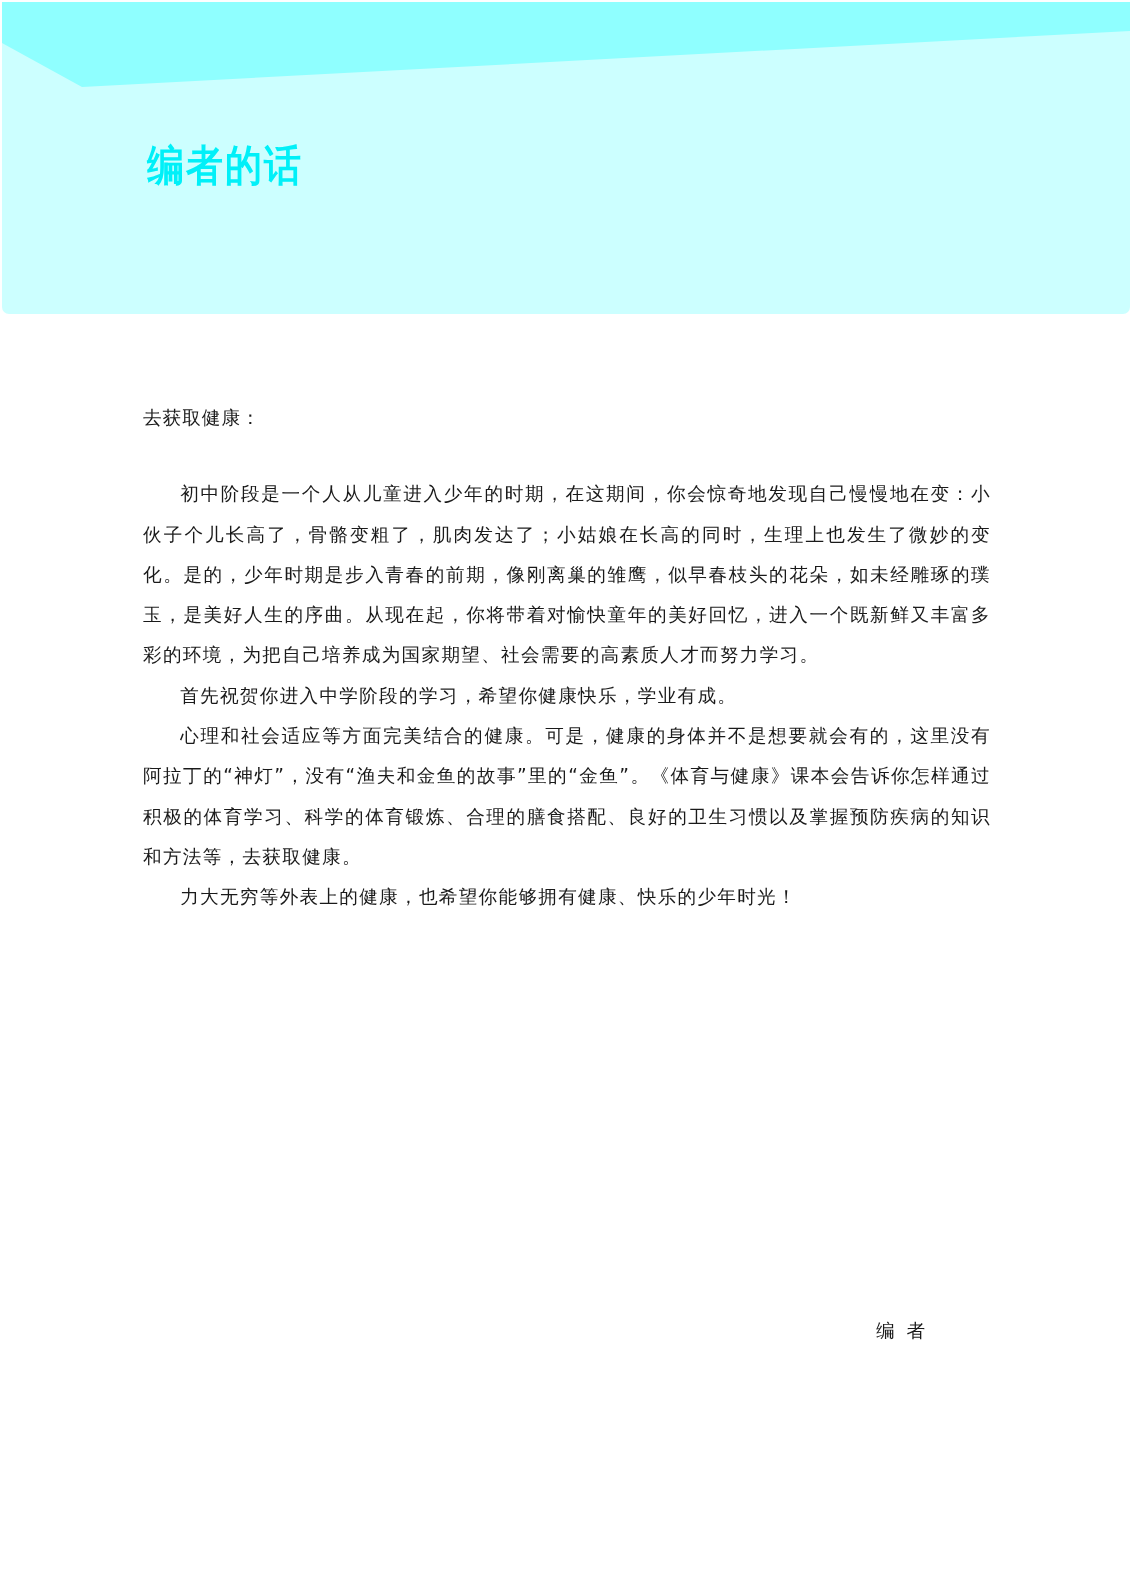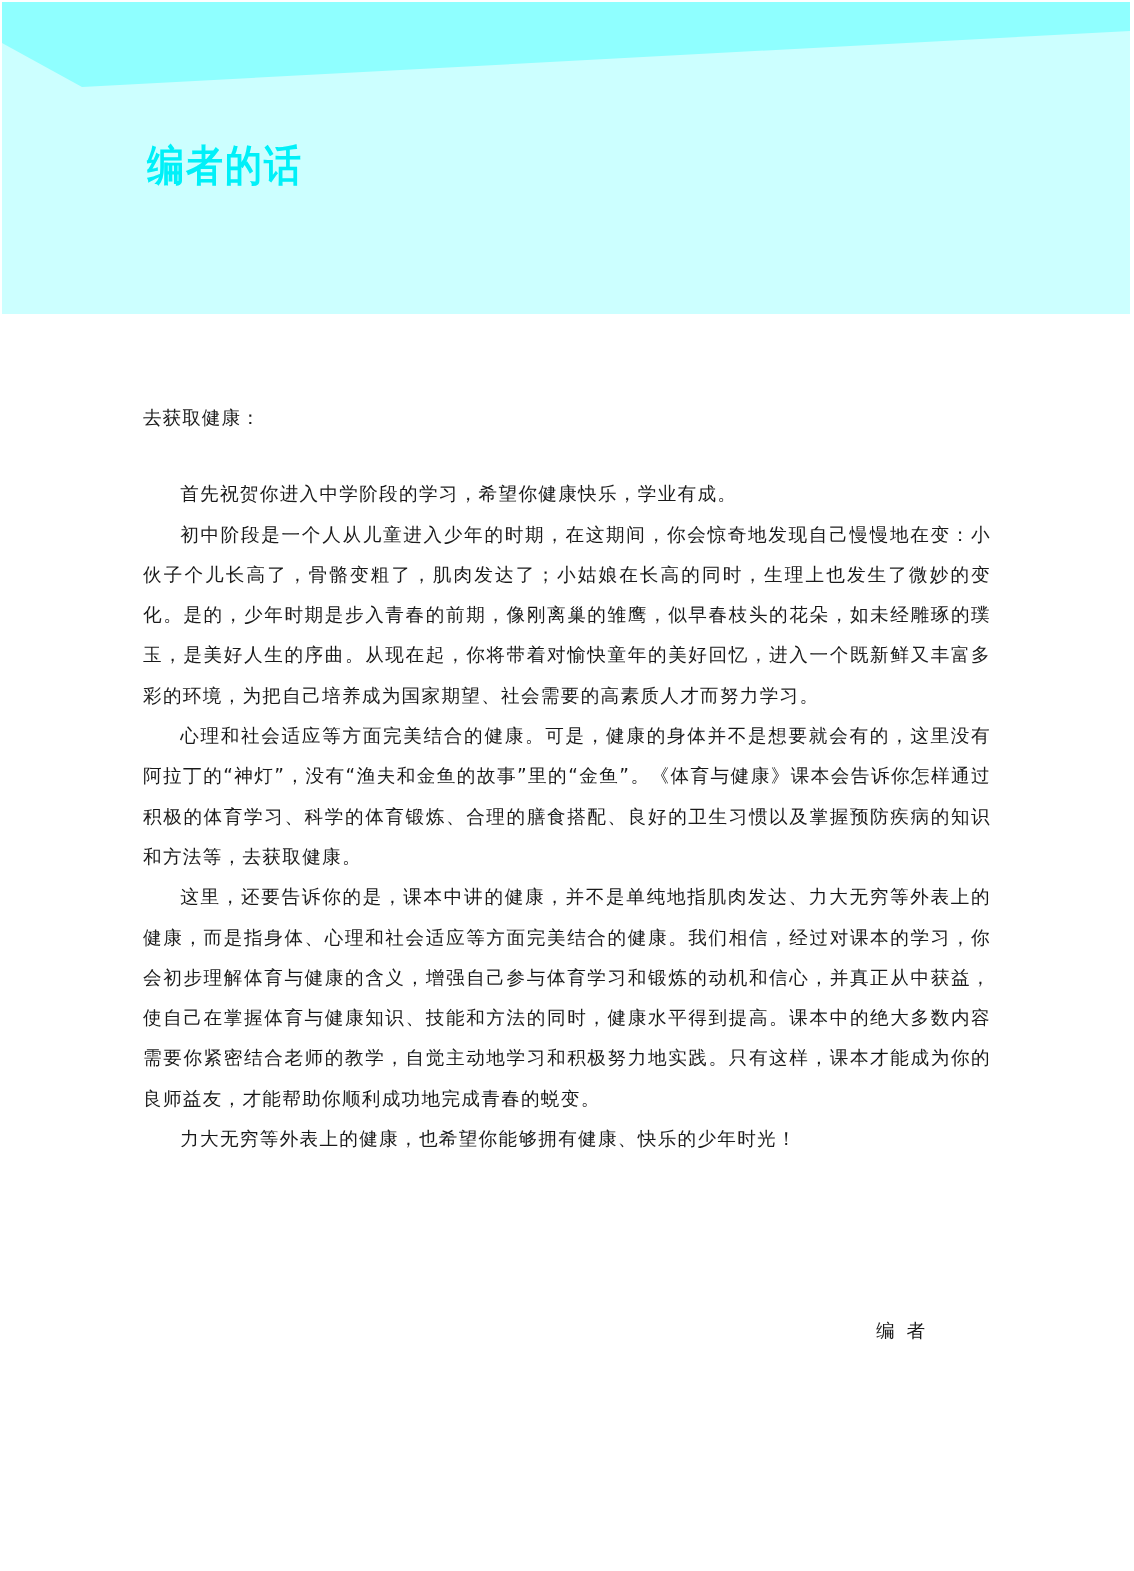--- a/index.html
+++ b/index.html
@@ -15,20 +15,21 @@
       font-family: "DejaVu Sans", "Liberation Sans", sans-serif;
       color: #1a1a1a;
     }
     .header-band {
       position: absolute;
       left: 2px;
       top: 2px;
       width: 1128px;
       height: 312px;
       background: #ccffff;
+      border-radius: 7px;
     }
     .header-band svg {
       position: absolute;
       left: 0;
       top: 0;
     }
     .page-title {
       position: absolute;
       left: 145px;
       top: 135px;
@@ -73,20 +74,19 @@
 
 <div class="header-band">
   <svg width="1128" height="312" viewBox="0 0 1128 312">
     <polygon points="0,0 1128,0 1128,29 80,85 0,41" fill="#8fffff"></polygon>
   </svg>
   <h1 class="page-title">编者的话</h1>
 </div>
 
 <div class="letter">
   <p class="salutation">去获取健康：</p>
+  <p class="para">初中阶段是一个人从儿童进入少年的时期，在这期间，你会惊奇地发现自己慢慢地在变：小伙子个儿长高了，骨骼变粗了，肌肉发达了；小姑娘在长高的同时，生理上也发生了微妙的变化。是的，少年时期是步入青春的前期，像刚离巢的雏鹰，似早春枝头的花朵，如未经雕琢的璞玉，是美好人生的序曲。从现在起，你将带着对愉快童年的美好回忆，进入一个既新鲜又丰富多彩的环境，为把自己培养成为国家期望、社会需要的高素质人才而努力学习。</p>
   <p class="para">首先祝贺你进入中学阶段的学习，希望你健康快乐，学业有成。</p>
-  <p class="para">初中阶段是一个人从儿童进入少年的时期，在这期间，你会惊奇地发现自己慢慢地在变：小伙子个儿长高了，骨骼变粗了，肌肉发达了；小姑娘在长高的同时，生理上也发生了微妙的变化。是的，少年时期是步入青春的前期，像刚离巢的雏鹰，似早春枝头的花朵，如未经雕琢的璞玉，是美好人生的序曲。从现在起，你将带着对愉快童年的美好回忆，进入一个既新鲜又丰富多彩的环境，为把自己培养成为国家期望、社会需要的高素质人才而努力学习。</p>
   <p class="para">心理和社会适应等方面完美结合的健康。可是，健康的身体并不是想要就会有的，这里没有阿拉丁的“神灯”，没有“渔夫和金鱼的故事”里的“金鱼”。《体育与健康》课本会告诉你怎样通过积极的体育学习、科学的体育锻炼、合理的膳食搭配、良好的卫生习惯以及掌握预防疾病的知识和方法等，去获取健康。</p>
-  <p class="para">这里，还要告诉你的是，课本中讲的健康，并不是单纯地指肌肉发达、力大无穷等外表上的健康，而是指身体、心理和社会适应等方面完美结合的健康。我们相信，经过对课本的学习，你会初步理解体育与健康的含义，增强自己参与体育学习和锻炼的动机和信心，并真正从中获益，使自己在掌握体育与健康知识、技能和方法的同时，健康水平得到提高。课本中的绝大多数内容需要你紧密结合老师的教学，自觉主动地学习和积极努力地实践。只有这样，课本才能成为你的良师益友，才能帮助你顺利成功地完成青春的蜕变。</p>
   <p class="para">力大无穷等外表上的健康，也希望你能够拥有健康、快乐的少年时光！</p>
 </div>
 
 <div class="signature">编者</div>
 
 </body></html>

